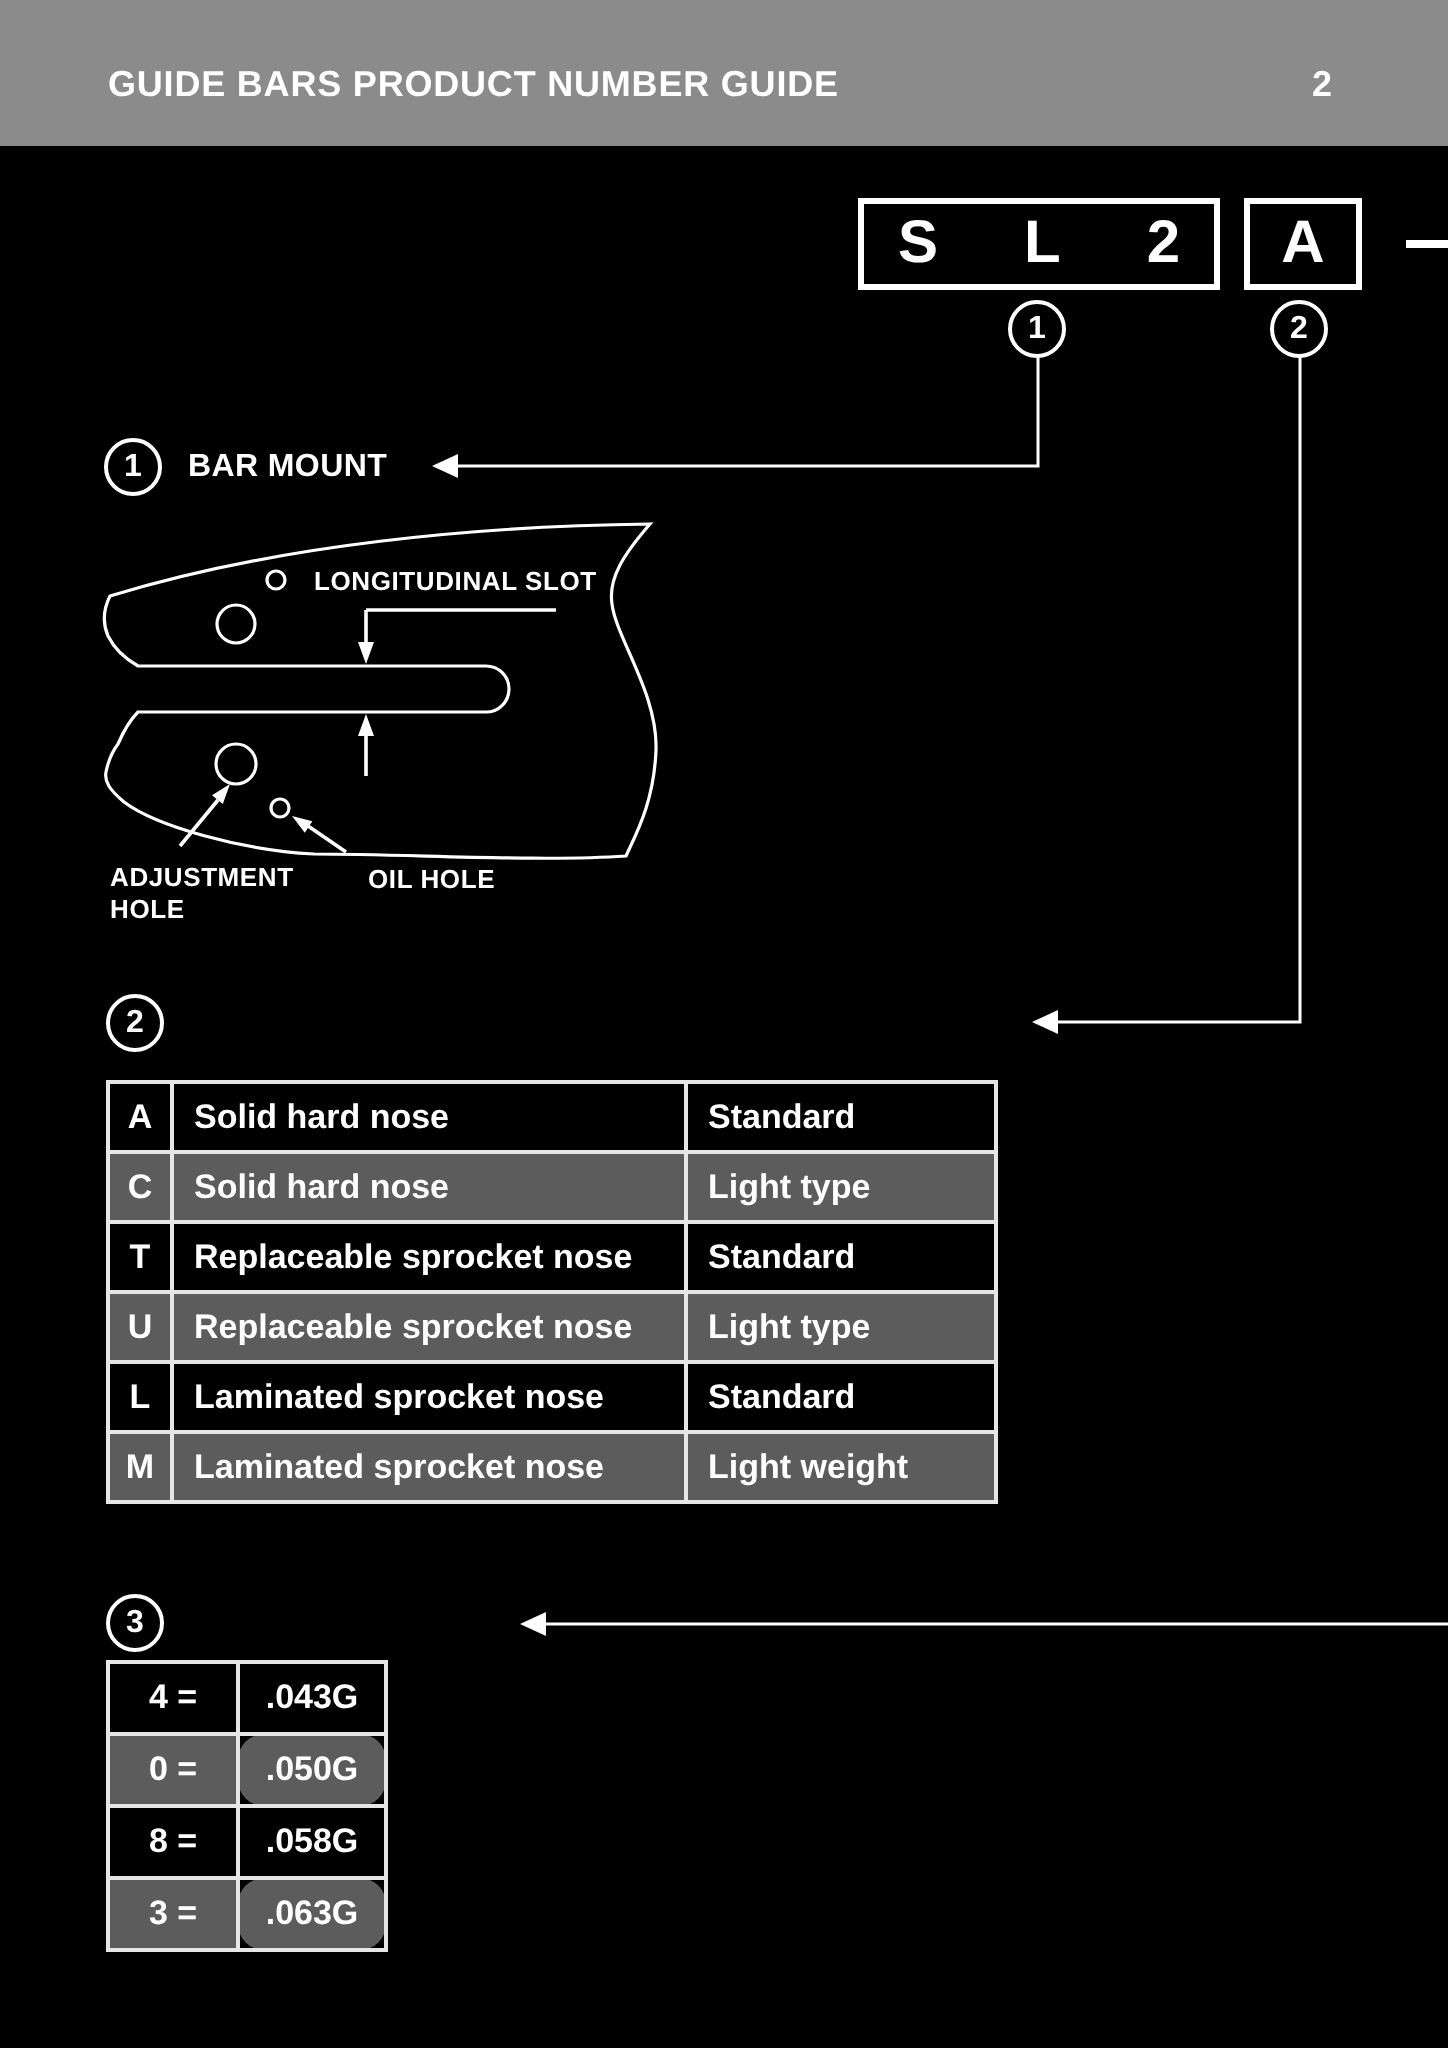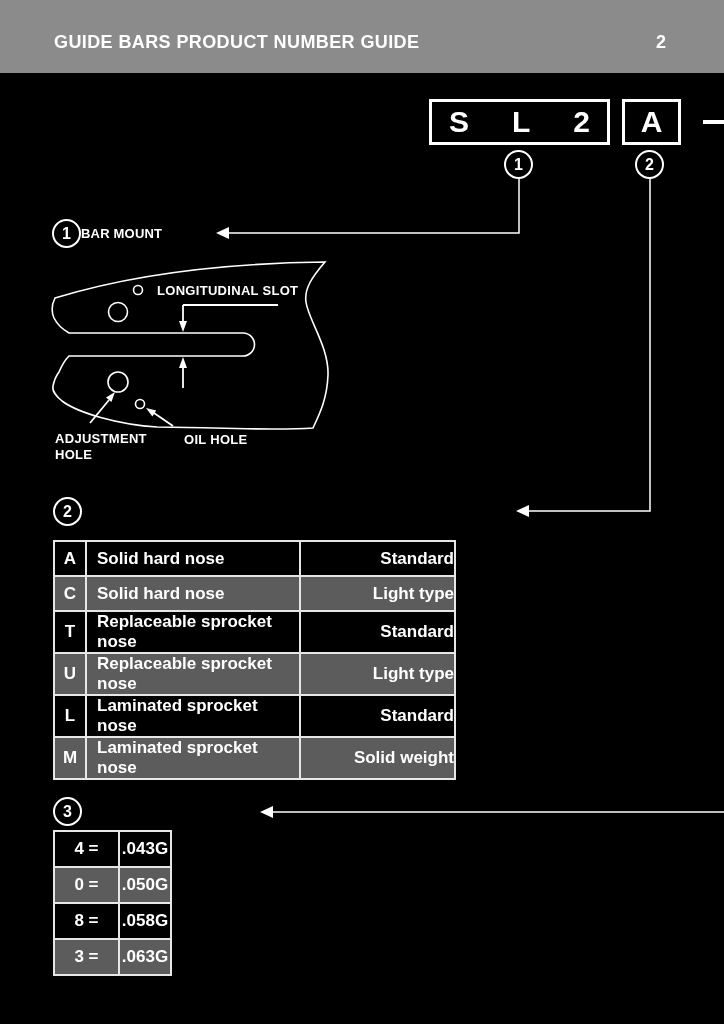--- a/index.html
+++ b/index.html
@@ -31,21 +31,21 @@
   }
   .callout.c1{left:504px;top:150px;}
   .callout.c2{left:635px;top:150px;}
 
   
   .section-heading{position:absolute;display:flex;align-items:center;}
   .section-heading .num{
     width:29px;height:29px;border:2px solid #fff;border-radius:50%;box-sizing:border-box;
     display:flex;align-items:center;justify-content:center;font-size:16px;font-weight:bold;flex:0 0 auto;
   }
-  .section-heading .ttl{font-size:13px;font-weight:bold;letter-spacing:.2px;white-space:nowrap;}
+  .section-heading .ttl{margin-left:13px;font-size:16px;font-weight:bold;letter-spacing:.2px;white-space:nowrap;}
   .sh1{left:52px;top:219px;}
   .sh2{left:53px;top:497px;}
   .sh3{left:53px;top:797px;}
 
   
   .overlay{position:absolute;left:0;top:0;pointer-events:none;}
 
   
   .diagram{position:absolute;left:40px;top:255px;}
 
@@ -53,26 +53,26 @@
   table{border-collapse:collapse;}
   td{
     border:2px solid #e6e6e6;color:#fff;font-weight:bold;font-size:17px;
     padding:0;box-sizing:border-box;
   }
   .row-dark td{background:#000;}
   .row-gray td{background:#5c5c5c;}
   .type-table{position:absolute;left:53px;top:540px;}
   .type-table td{height:35px;}
   .type-table .c-code{width:32px;text-align:center;}
-  .type-table .c-desc{width:214px;padding-left:10px;text-align:left;}
-  .type-table .c-style{width:155px;padding-left:10px;text-align:right;}
+  .type-table .c-desc{width:257px;padding-left:10px;text-align:left;}
+  .type-table .c-style{width:155px;padding-left:10px;text-align:left;}
   .gauge-table{position:absolute;left:53px;top:830px;}
   .gauge-table td{height:36px;text-align:center;}
   .gauge-table .c-digit{width:65px;}
-  .gauge-table .c-gauge{width:52px;}
+  .gauge-table .c-gauge{width:74px;border-radius:13px;}
 </style>
 </head>
 <body>
 
 <div class="page">
 
   <div class="header">
     <div class="header-title">GUIDE BARS PRODUCT NUMBER GUIDE</div>
     <div class="header-page">2</div>
   </div>
@@ -175,21 +175,21 @@
         <td class="c-style">Light type</td>
       </tr>
       <tr class="row-dark">
         <td class="c-code">L</td>
         <td class="c-desc">Laminated sprocket nose</td>
         <td class="c-style">Standard</td>
       </tr>
       <tr class="row-gray">
         <td class="c-code">M</td>
         <td class="c-desc">Laminated sprocket nose</td>
-        <td class="c-style">Solid weight</td>
+        <td class="c-style">Light weight</td>
       </tr>
     </tbody>
   </table>
 
   <div class="section-heading sh3">
     <div class="num">3</div>
   </div>
 
   <table class="gauge-table">
     <tbody>

